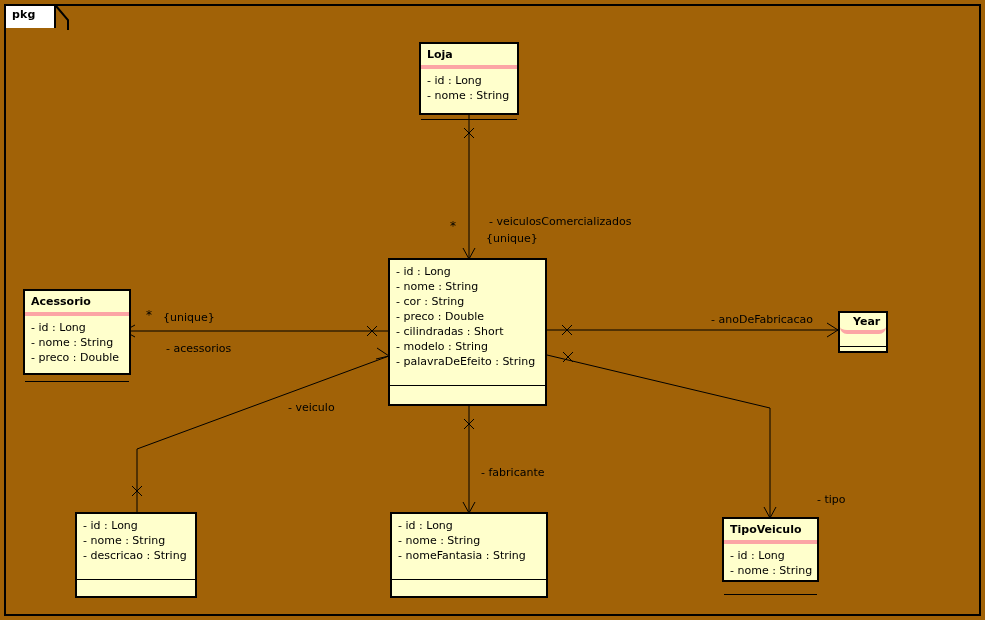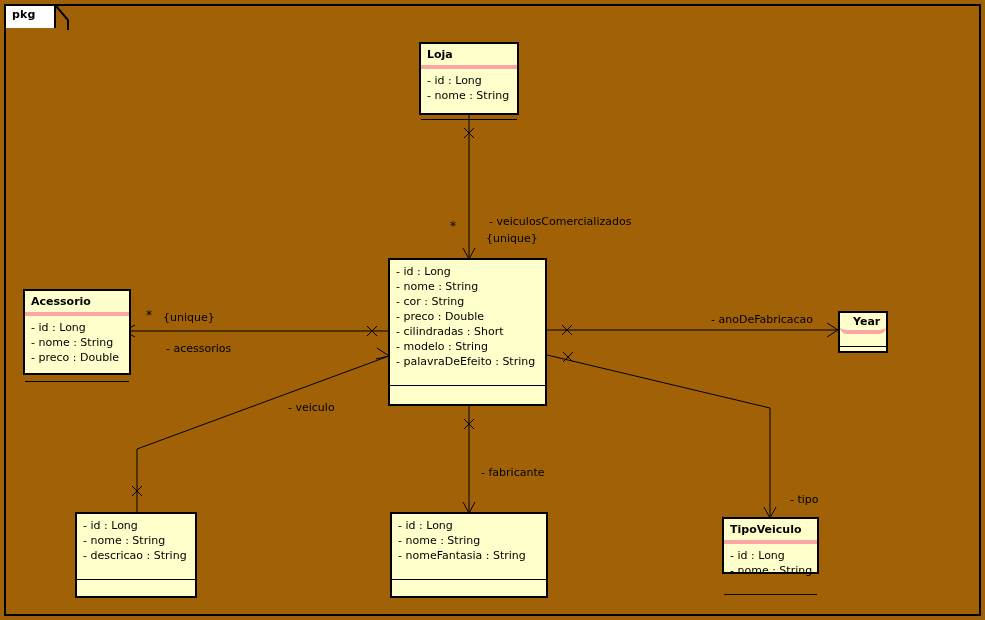--- a/index.html
+++ b/index.html
@@ -142,21 +142,21 @@
 
   <div class="cls" style="left:390px;top:512px;width:158px;height:86px;">
     <div class="cls-attrs">
       <div class="cls-attr">- id : Long</div>
       <div class="cls-attr">- nome : String</div>
       <div class="cls-attr">- nomeFantasia : String</div>
     </div>
     <div class="cls-ops"></div>
   </div>
 
-  <div class="cls" style="left:722px;top:517px;width:97px;height:57px;">
+  <div class="cls" style="left:722px;top:517px;width:97px;height:65px;">
     <div class="cls-name">TipoVeiculo</div>
     <div class="cls-attrs">
       <div class="cls-attr">- id : Long</div>
       <div class="cls-attr">- nome : String</div>
     </div>
     <div class="cls-ops"></div>
   </div>
 
   <div class="lbl" style="left:489px;top:202px;margin-top:13px;">- veiculosComercializados</div>
   <div class="lbl" style="left:486px;top:232px;">{unique}</div>
@@ -165,15 +165,15 @@
   <div class="lbl-mult" style="left:146px;top:308px;">*</div>
   <div class="lbl" style="left:163px;top:311px;">{unique}</div>
   <div class="lbl" style="left:166px;top:342px;">- acessorios</div>
 
   <div class="lbl" style="left:288px;top:401px;text-align:center;">- veiculo</div>
 
   <div class="lbl" style="left:711px;top:313px;">- anoDeFabricacao</div>
 
   <div class="lbl" style="left:481px;top:466px;">- fabricante</div>
 
-  <div class="lbl" style="left:790px;top:493px;text-align:right;">- tipo</div>
+  <div class="lbl" style="left:817px;top:493px;text-align:right;">- tipo</div>
 
 </div>
 
 </body></html>

